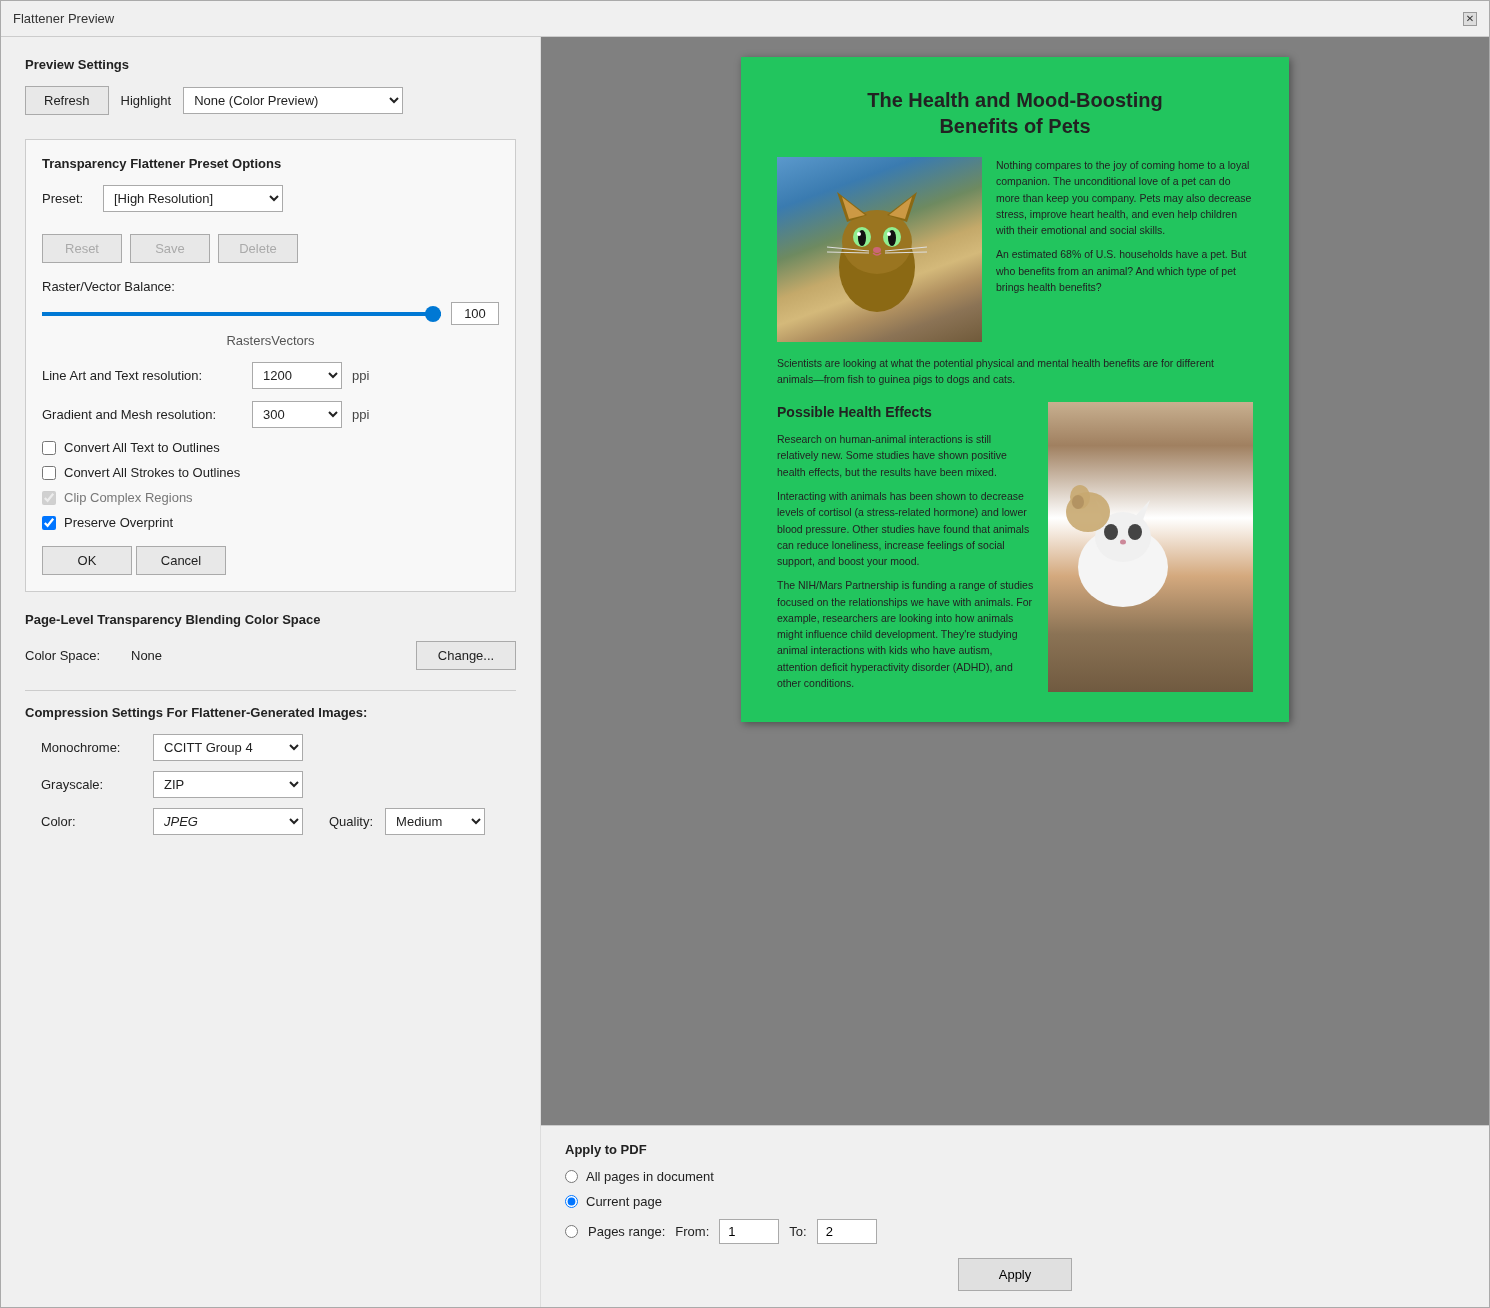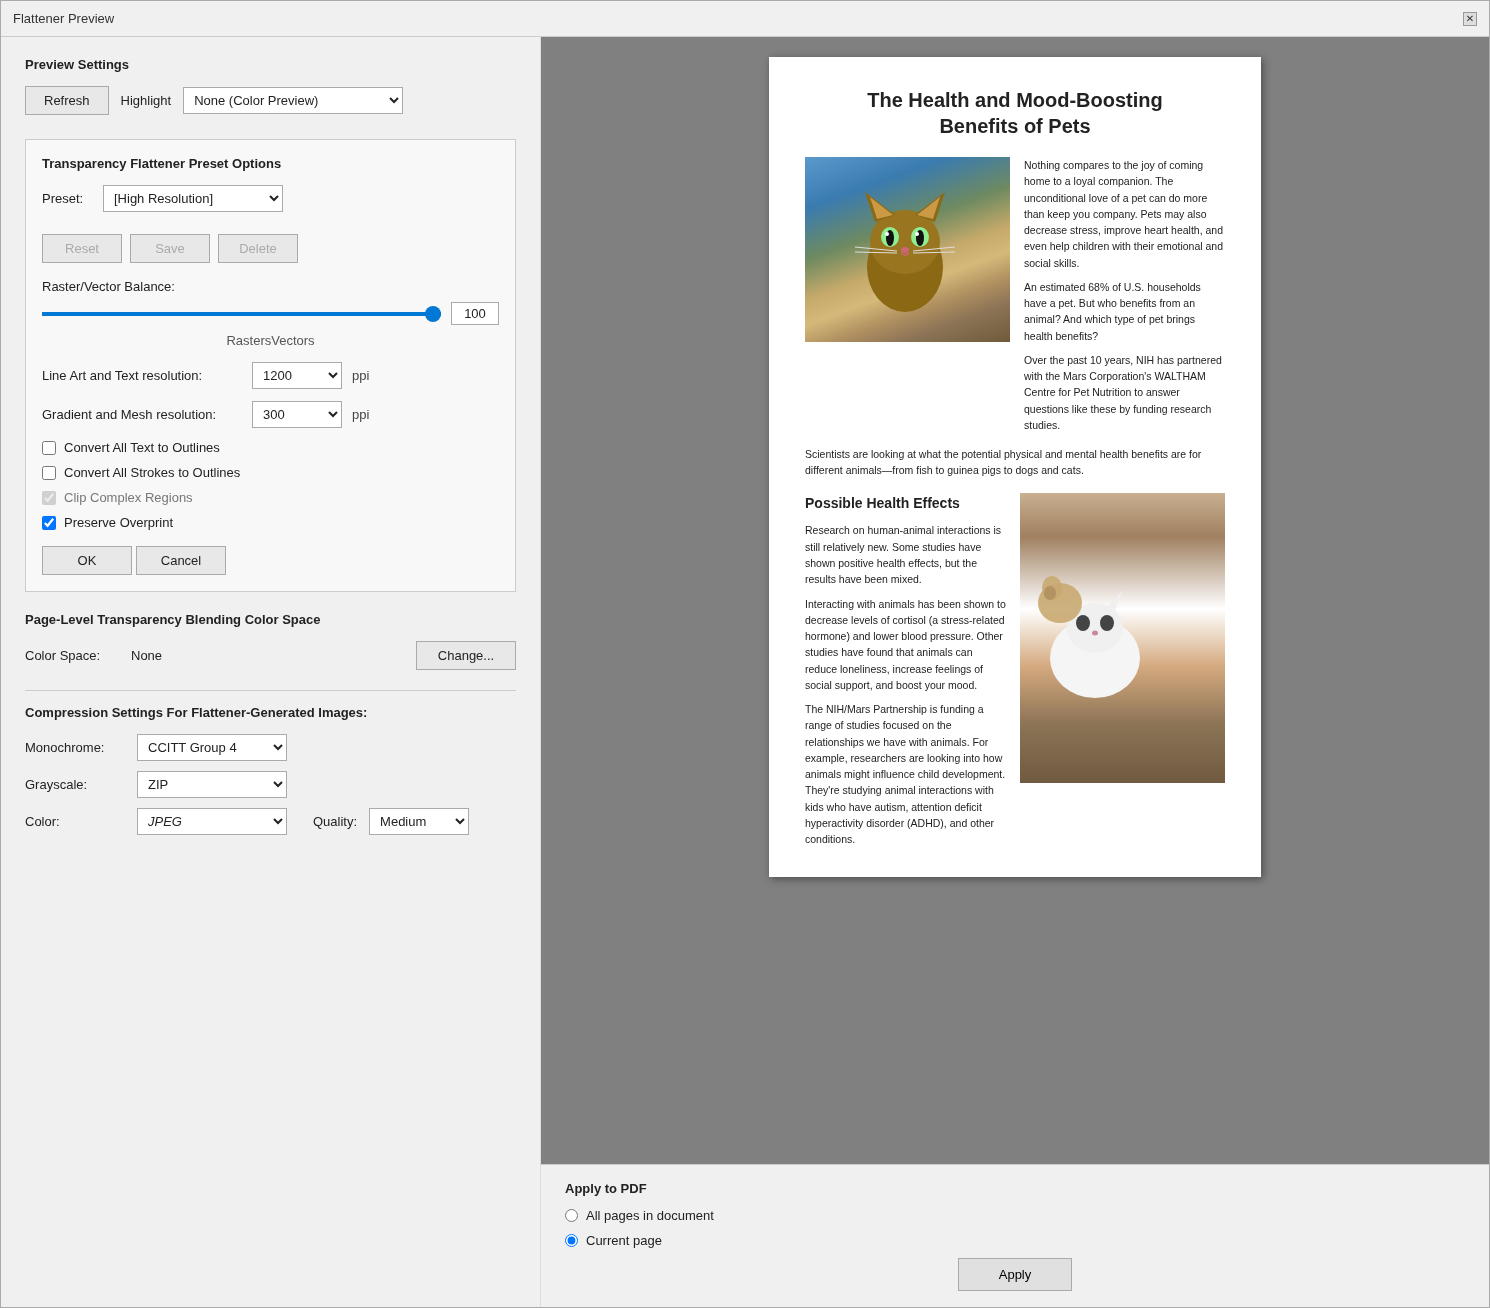--- a/index.html
+++ b/index.html
@@ -177,34 +177,34 @@
       margin-bottom: 8px;
     }
     .color-space-label { min-width: 90px; }
     .compression-section { margin-bottom: 10px; }
     .compression-row {
       display: flex;
       align-items: center;
       gap: 12px;
       margin-bottom: 10px;
     }
-    .comp-label { min-width: 100px; }
+    .comp-label { min-width: 100px; margin-left: 16px; }
     
     .doc-preview-area {
       flex: 1;
       display: flex;
       align-items: flex-start;
       justify-content: center;
       padding: 20px;
       background: #808080;
       overflow: hidden;
     }
     .doc-page {
-      background: #ffffff;
-      width: 492px;
+      background: #22c55e;
+      width: 548px;
       min-height: 620px;
       padding: 30px 36px;
       box-shadow: 2px 2px 8px rgba(0,0,0,0.4);
       font-size: 11px;
       line-height: 1.5;
       color: #222;
     }
     .doc-title {
       text-align: center;
       font-size: 20px;
@@ -497,21 +497,20 @@
                 <line x1="10" y1="75" x2="52" y2="76" stroke="#ddd" stroke-width="1.2"></line>
                 <line x1="68" y1="74" x2="110" y2="70" stroke="#ddd" stroke-width="1.2"></line>
                 <line x1="68" y1="76" x2="110" y2="75" stroke="#ddd" stroke-width="1.2"></line>
 
                 <path d="M56,76 Q60,80 64,76" stroke="#cc6677" stroke-width="1.5" fill="none"></path>
               </svg>
             </div>
             <div class="doc-top-text">
               <p style="margin-bottom:8px;">Nothing compares to the joy of coming home to a loyal companion. The unconditional love of a pet can do more than keep you company. Pets may also decrease stress, improve heart health, and even help children with their emotional and social skills.</p>
               <p style="margin-bottom:8px;">An estimated 68% of U.S. households have a pet. But who benefits from an animal? And which type of pet brings health benefits?</p>
-              <p>Over the past 10 years, NIH has partnered with the Mars Corporation's WALTHAM Centre for Pet Nutrition to answer questions like these by funding research studies.</p>
             </div>
           </div>
 
           <div class="doc-caption">Scientists are looking at what the potential physical and mental health benefits are for different animals—from fish to guinea pigs to dogs and cats.</div>
 
           <div class="doc-bottom-section">
             <div class="doc-bottom-text">
               <div class="doc-section-title">Possible Health Effects</div>
               <p style="margin-bottom:8px;">Research on human-animal interactions is still relatively new. Some studies have shown positive health effects, but the results have been mixed.</p>
               <p style="margin-bottom:8px;">Interacting with animals has been shown to decrease levels of cortisol (a stress-related hormone) and lower blood pressure. Other studies have found that animals can reduce loneliness, increase feelings of social support, and boost your mood.</p>
@@ -545,19 +544,27 @@
         <div class="radio-row">
           <input type="radio" name="pages" id="r-all" style="">
           <label for="r-all">All pages in document</label>
         </div>
 
         <div class="radio-row">
           <input type="radio" name="pages" id="r-current" checked="" style="">
           <label for="r-current">Current page</label>
         </div>
 
+        <div class="pages-range-row">
+          <input type="radio" name="pages" id="r-range" style="">
+          <label for="r-range">Pages range:</label>
+          <span>From:</span>
+          <input type="text" class="range-input" value="1" style="">
+          <span>To:</span>
+          <input type="text" class="range-input" value="2" style="">
+        </div>
 
         <button class="apply-btn">Apply</button>
       </div>
 
     </div>
   </div>
 </div>
 
 </body></html>

